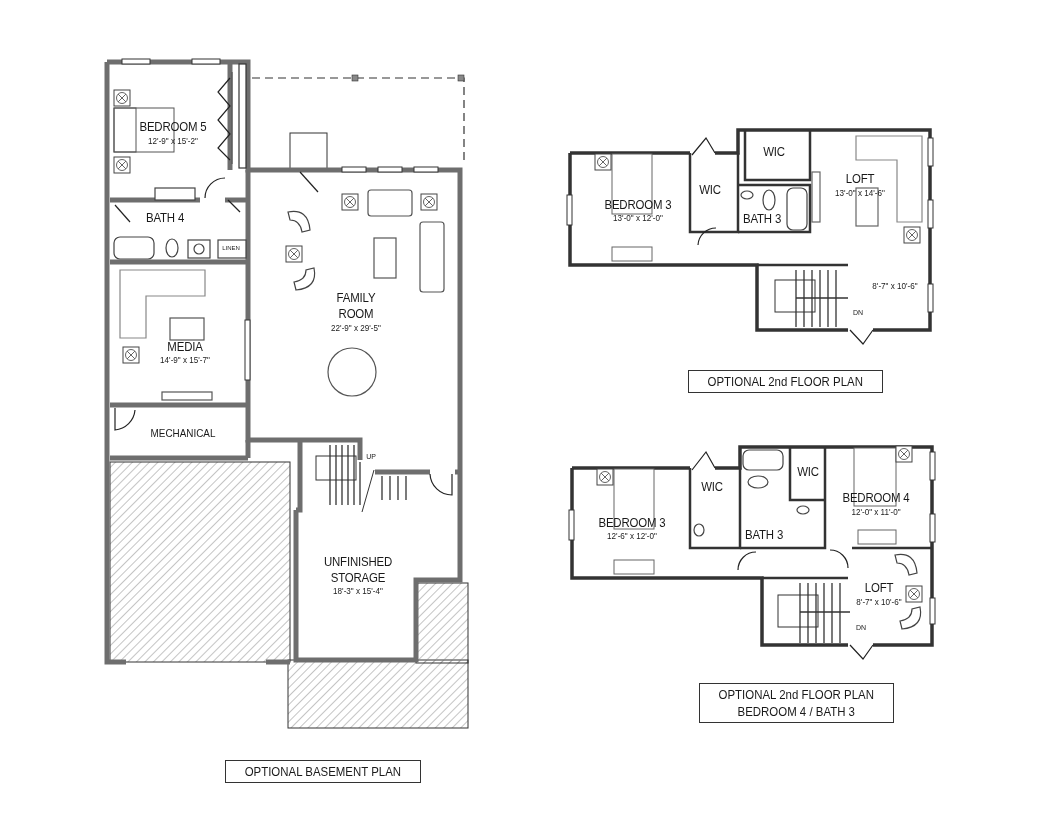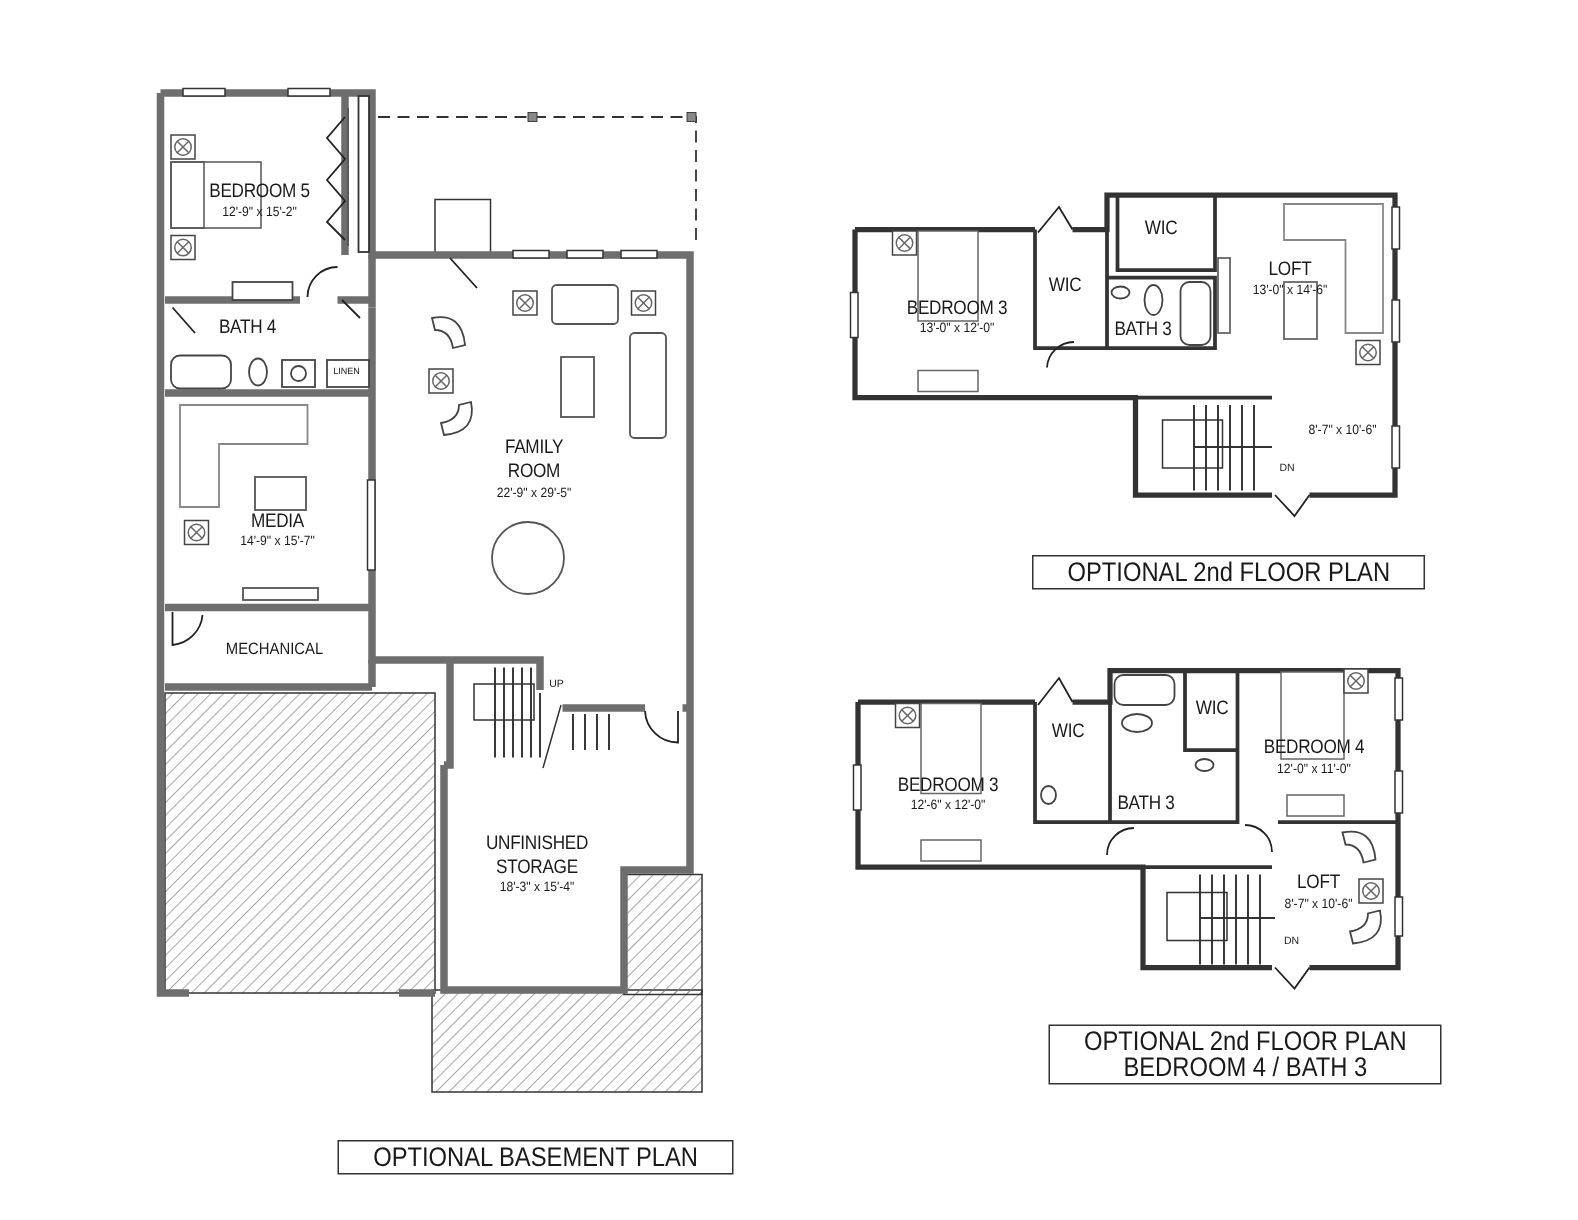--- a/index.html
+++ b/index.html
@@ -5,21 +5,21 @@
   html, body { margin:0; padding:0; background:#ffffff; }
   body { width:1052px; height:813px; position:relative; overflow:hidden;
          font-family:"Liberation Sans", "DejaVu Sans", sans-serif; color:#1a1a1a; }
   svg { position:absolute; left:0; top:0; }
   .lbl { position:absolute; text-align:center; white-space:nowrap; transform:translateX(-50%);
          font-family:"Liberation Sans", sans-serif; line-height:1.1; }
   .room { font-size:13px; letter-spacing:-0.2px; transform:translateX(-50%) scaleX(0.88); }
   .dim { font-size:9px; transform:translateX(-50%) scaleX(0.9); }
   .small { font-size:8px; }
   .caption { position:absolute; border:1px solid #333; background:#fff; text-align:center;
-             font-size:18px; line-height:17px; padding:2px 8px; white-space:nowrap; }
+             font-size:13px; line-height:17px; padding:2px 8px; white-space:nowrap; }
   .caption span { display:block; transform:scaleX(0.88); }
 </style>
 </head>
 <body>
 
 <svg width="1052" height="813" viewBox="0 0 1052 813">
   <defs>
     <pattern id="hatch" patternUnits="userSpaceOnUse" width="6" height="6" patternTransform="rotate(45)">
       <line x1="0" y1="0" x2="0" y2="6" stroke="#8a8a8a" stroke-width="1"></line>
     </pattern>

